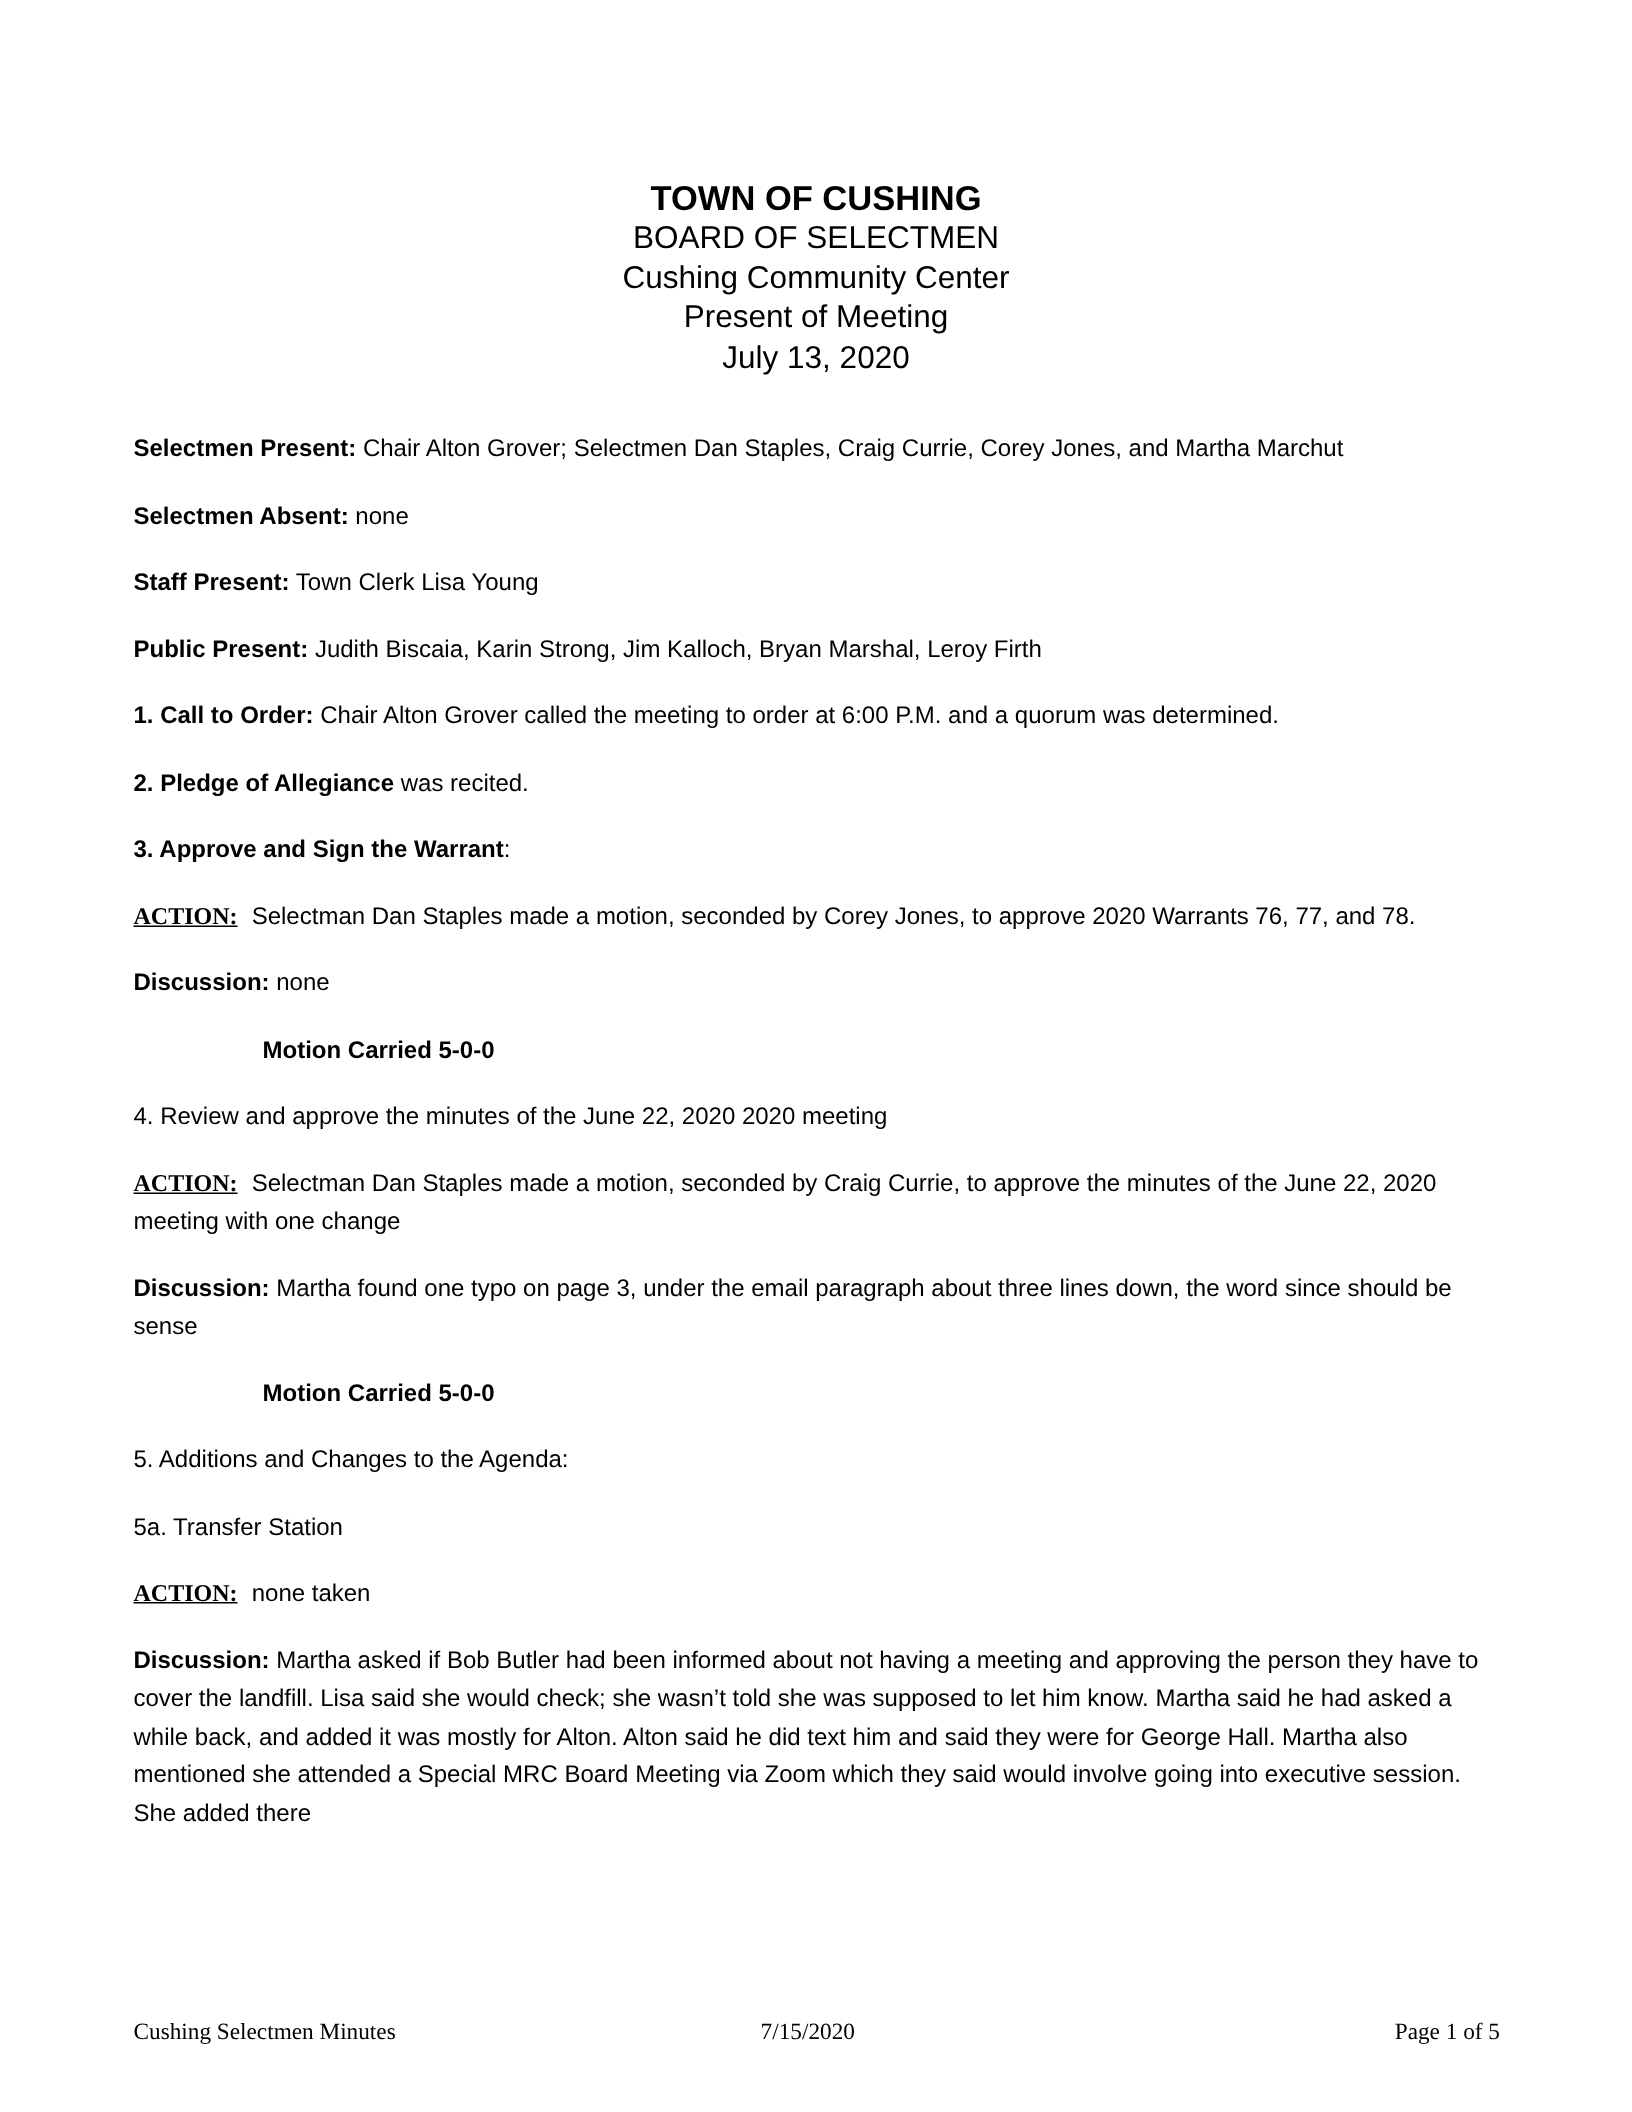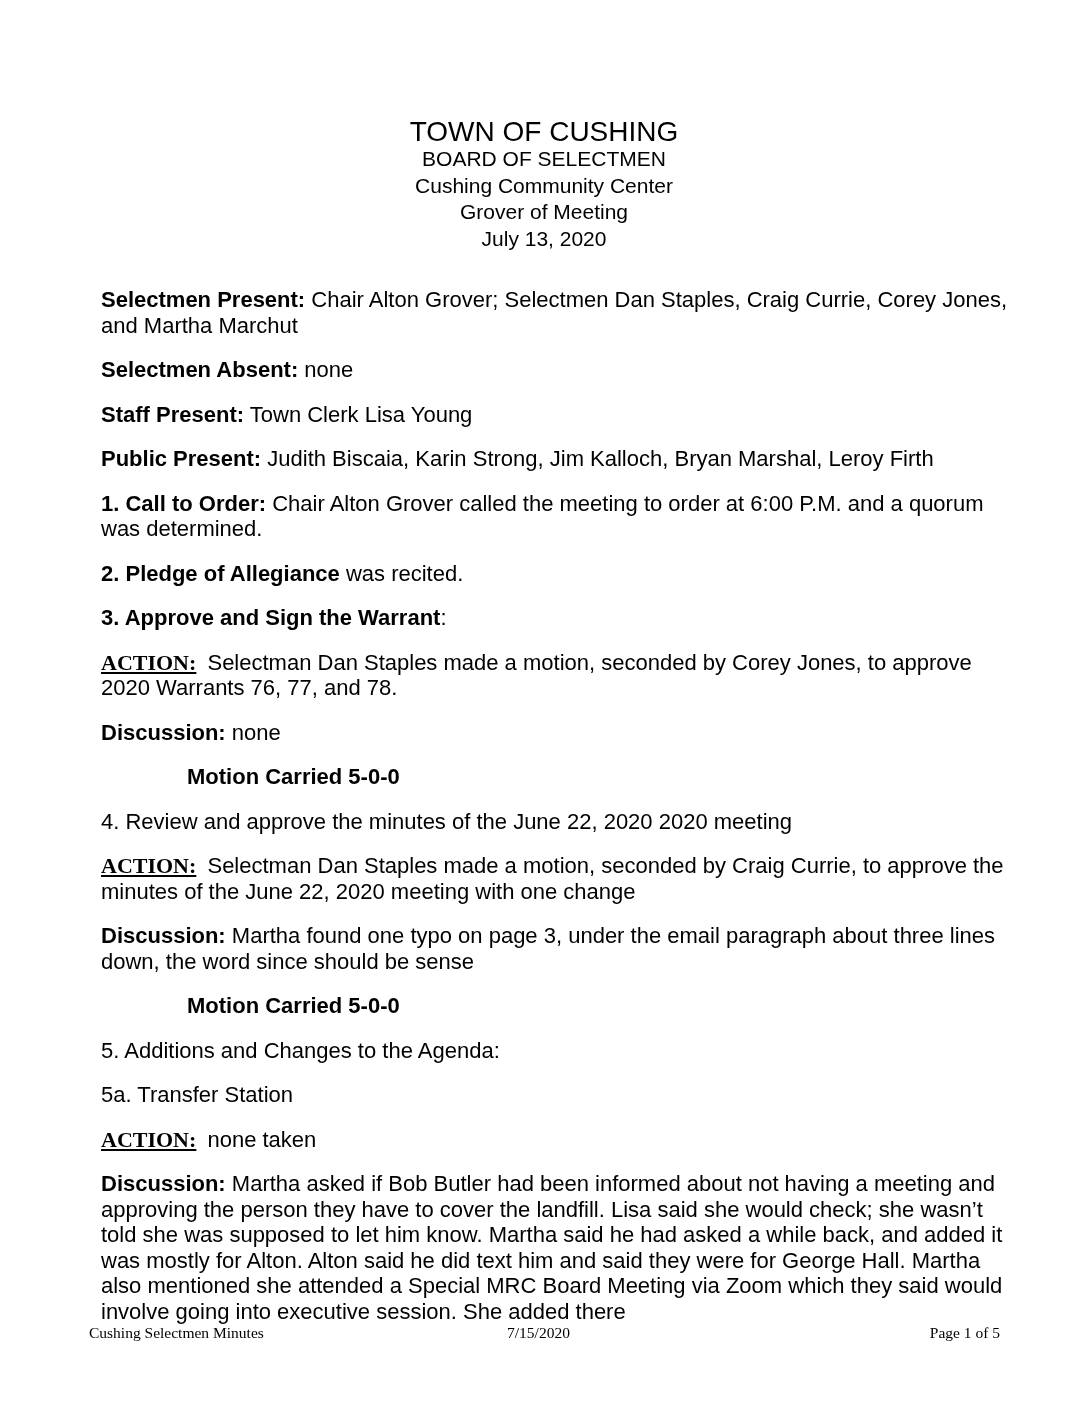--- a/index.html
+++ b/index.html
@@ -18,69 +18,69 @@
     background: #ffffff;
   }
   .doc-header {
     position: absolute;
     top: 118px;
     left: 88px;
     width: 912px;
     text-align: center;
   }
   .doc-header .title-line {
-    font-size: 28px;
+    font-size: 23px;
     line-height: 28px;
+    font-weight: bold;
   }
   .doc-header .sub-line {
     font-size: 21px;
     line-height: 26.5px;
   }
   .doc-body {
     position: absolute;
     top: 287px;
     left: 89px;
     width: 912px;
-    font-size: 22px;
+    font-size: 16px;
     line-height: 25.5px;
-    margin-left: 12px;
   }
   .para { margin-bottom: 19px; }
   .para-label { font-weight: bold; }
   .p-action .para-label { text-decoration: underline; font-family: Liberation Serif, serif; }
   .p-action .para-text { margin-left: 5px; }
   .p-motion {
     padding-left: 86px;
     font-weight: bold;
   }
   .p-heading { font-weight: normal; }
   .doc-footer {
     position: absolute;
     top: 1324px;
     left: 89px;
     width: 911px;
     display: flex;
     align-items: baseline;
     font-family: "Liberation Serif", serif;
     font-size: 15.5px;
   }
-  .doc-footer .f-left  { flex: 1; text-align: left; }
+  .doc-footer .f-left  { flex: 1; text-align: left; margin-top: 22px; }
   .doc-footer .f-center{ flex: 0 0 auto; text-align: center; }
   .doc-footer .f-right { flex: 1; text-align: right; margin-left: 12px; }
 </style>
 </head>
 <body>
 
 <div class="page">
 
   <div class="doc-header">
     <div class="title-line">TOWN OF CUSHING</div>
     <div class="sub-line">BOARD OF SELECTMEN</div>
     <div class="sub-line">Cushing Community Center</div>
-    <div class="sub-line">Grover of Meeting</div>
+    <div class="sub-line">Present of Meeting</div>
     <div class="sub-line">July 13, 2020</div>
   </div>
 
   <div class="doc-body">
 
     <div class="para p-labeled"><span class="para-label">Selectmen Present:</span><span class="para-text"> Chair Alton Grover; Selectmen Dan Staples, Craig Currie, Corey Jones, and Martha Marchut</span></div>
 
     <div class="para p-labeled"><span class="para-label">Selectmen Absent:</span><span class="para-text"> none</span></div>
 
     <div class="para p-labeled"><span class="para-label">Staff Present:</span><span class="para-text"> Town Clerk Lisa Young</span></div>

